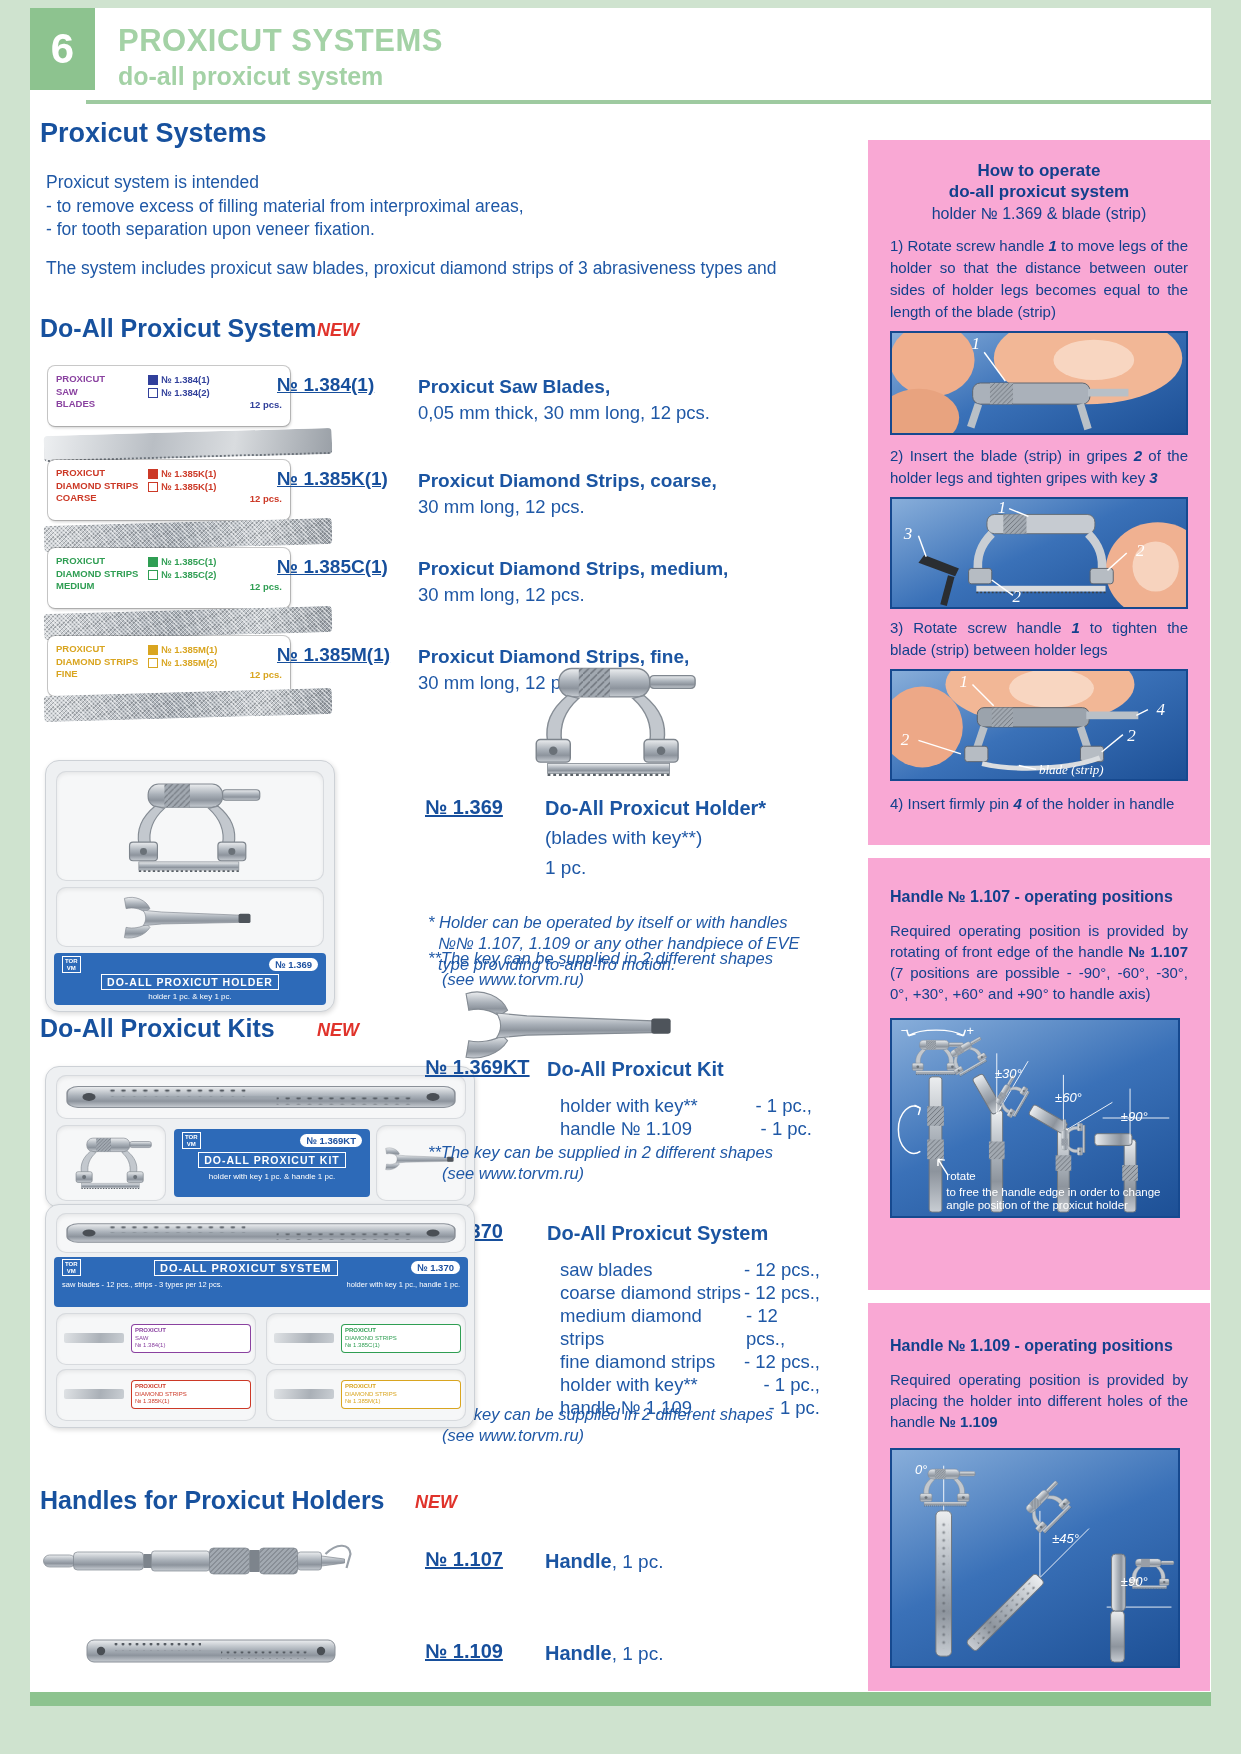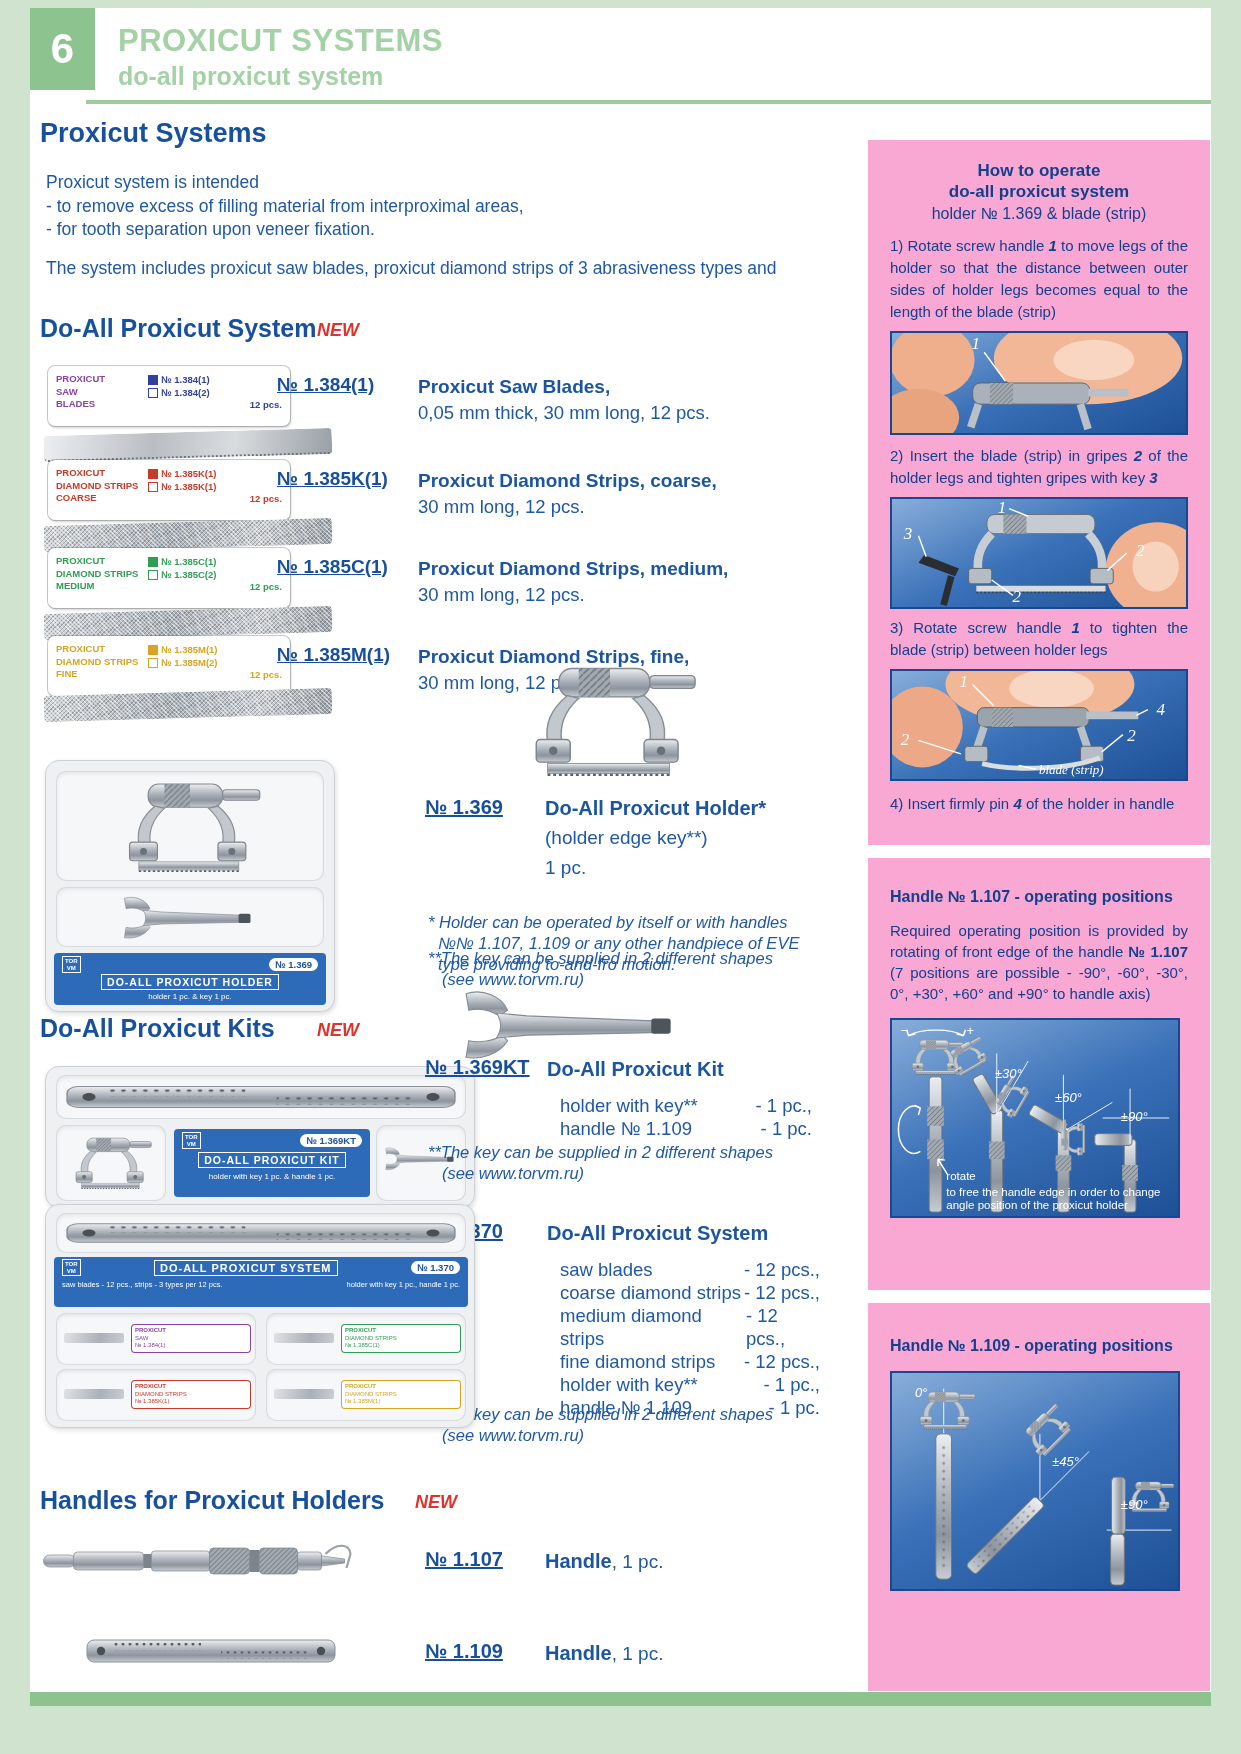--- a/index.html
+++ b/index.html
@@ -263,21 +263,21 @@
           <span class="logo"><span>TOR</span><br><span>VM</span></span>
           <span class="pill">№ 1.369</span>
         </div>
         <div style="text-align:center;font-size:10.5px;margin-top:1px"><span class="brandbox">DO-ALL PROXICUT HOLDER</span></div>
         <div style="text-align:center;font-size:8px;margin-top:2px">holder 1 pc.  &amp;  key 1 pc.</div>
       </div>
     </div>
     <div class="ab code code2" style="left:395px;top:788px">№ 1.369</div>
     <div class="ab" style="left:515px;top:785px">
       <div class="hname">Do-All Proxicut Holder*</div>
-      <div class="hsub2">(holder edge key**)</div>
+      <div class="hsub2">(blades with key**)</div>
       <div class="hsub2">1 pc.</div>
     </div>
     <div class="ab" style="left:398px;top:904px;width:400px">
       <div class="fnote">* Holder can be operated by itself or with handles</div>
       <div class="fnote" style="padding-left:10px">№№ 1.107, 1.109 or any other handpiece of EVE</div>
       <div class="fnote" style="padding-left:10px">type providing to-and-fro motion.</div>
     </div>
     <div class="ab" style="left:398px;top:940px;width:400px">
       <div class="fnote">**The key can be supplied in 2 different shapes</div>
       <div class="fnote" style="padding-left:14px">(see www.torvm.ru)</div>
@@ -562,20 +562,21 @@
         <span class="pangle" style="left:57%;top:36%">±60°</span>
         <span class="pangle" style="left:80%;top:46%">±90°</span>
         <span class="pcap" style="left:19%;top:76%">rotate</span>
         <span class="pcap" style="left:19%;top:84%">to free the handle edge in order to change</span>
         <span class="pcap" style="left:19%;top:91%">angle position of the proxicut holder</span>
       </div>
     </div>
 
     <div class="ab sbox" style="left:838px;top:1295px;width:342px;height:388px;padding:34px 22px 0">
       <div class="sbh">Handle № 1.109 - operating positions</div>
+      <div class="sbp" style="margin-top:14px"><span>Required operating position is provided by placing the holder into different holes of the handle </span><b>№ 1.109</b></div>
       <div class="photo" style="margin-top:16px;width:290px;height:220px">
         <svg viewBox="0 0 290 220" style="width:100%;height:100%">
           <line x1="52" y1="16" x2="52" y2="62" stroke="#fff" stroke-width="1" opacity=".9"></line>
           <g transform="translate(22,16)">
               <use href="#sym-holder" width="64" height="44"></use>
             </g>
           <rect x="44" y="62" width="16" height="148" rx="5" fill="url(#met)" stroke="#6f767e"></rect>
           <rect x="47" y="72" width="10" height="130" fill="url(#dots)" opacity=".55"></rect>
           <line x1="150" y1="62" x2="150" y2="130" stroke="#fff" stroke-width="1" opacity=".9"></line>
           <line x1="150" y1="130" x2="200" y2="80" stroke="#fff" stroke-width="1" opacity=".9"></line>

